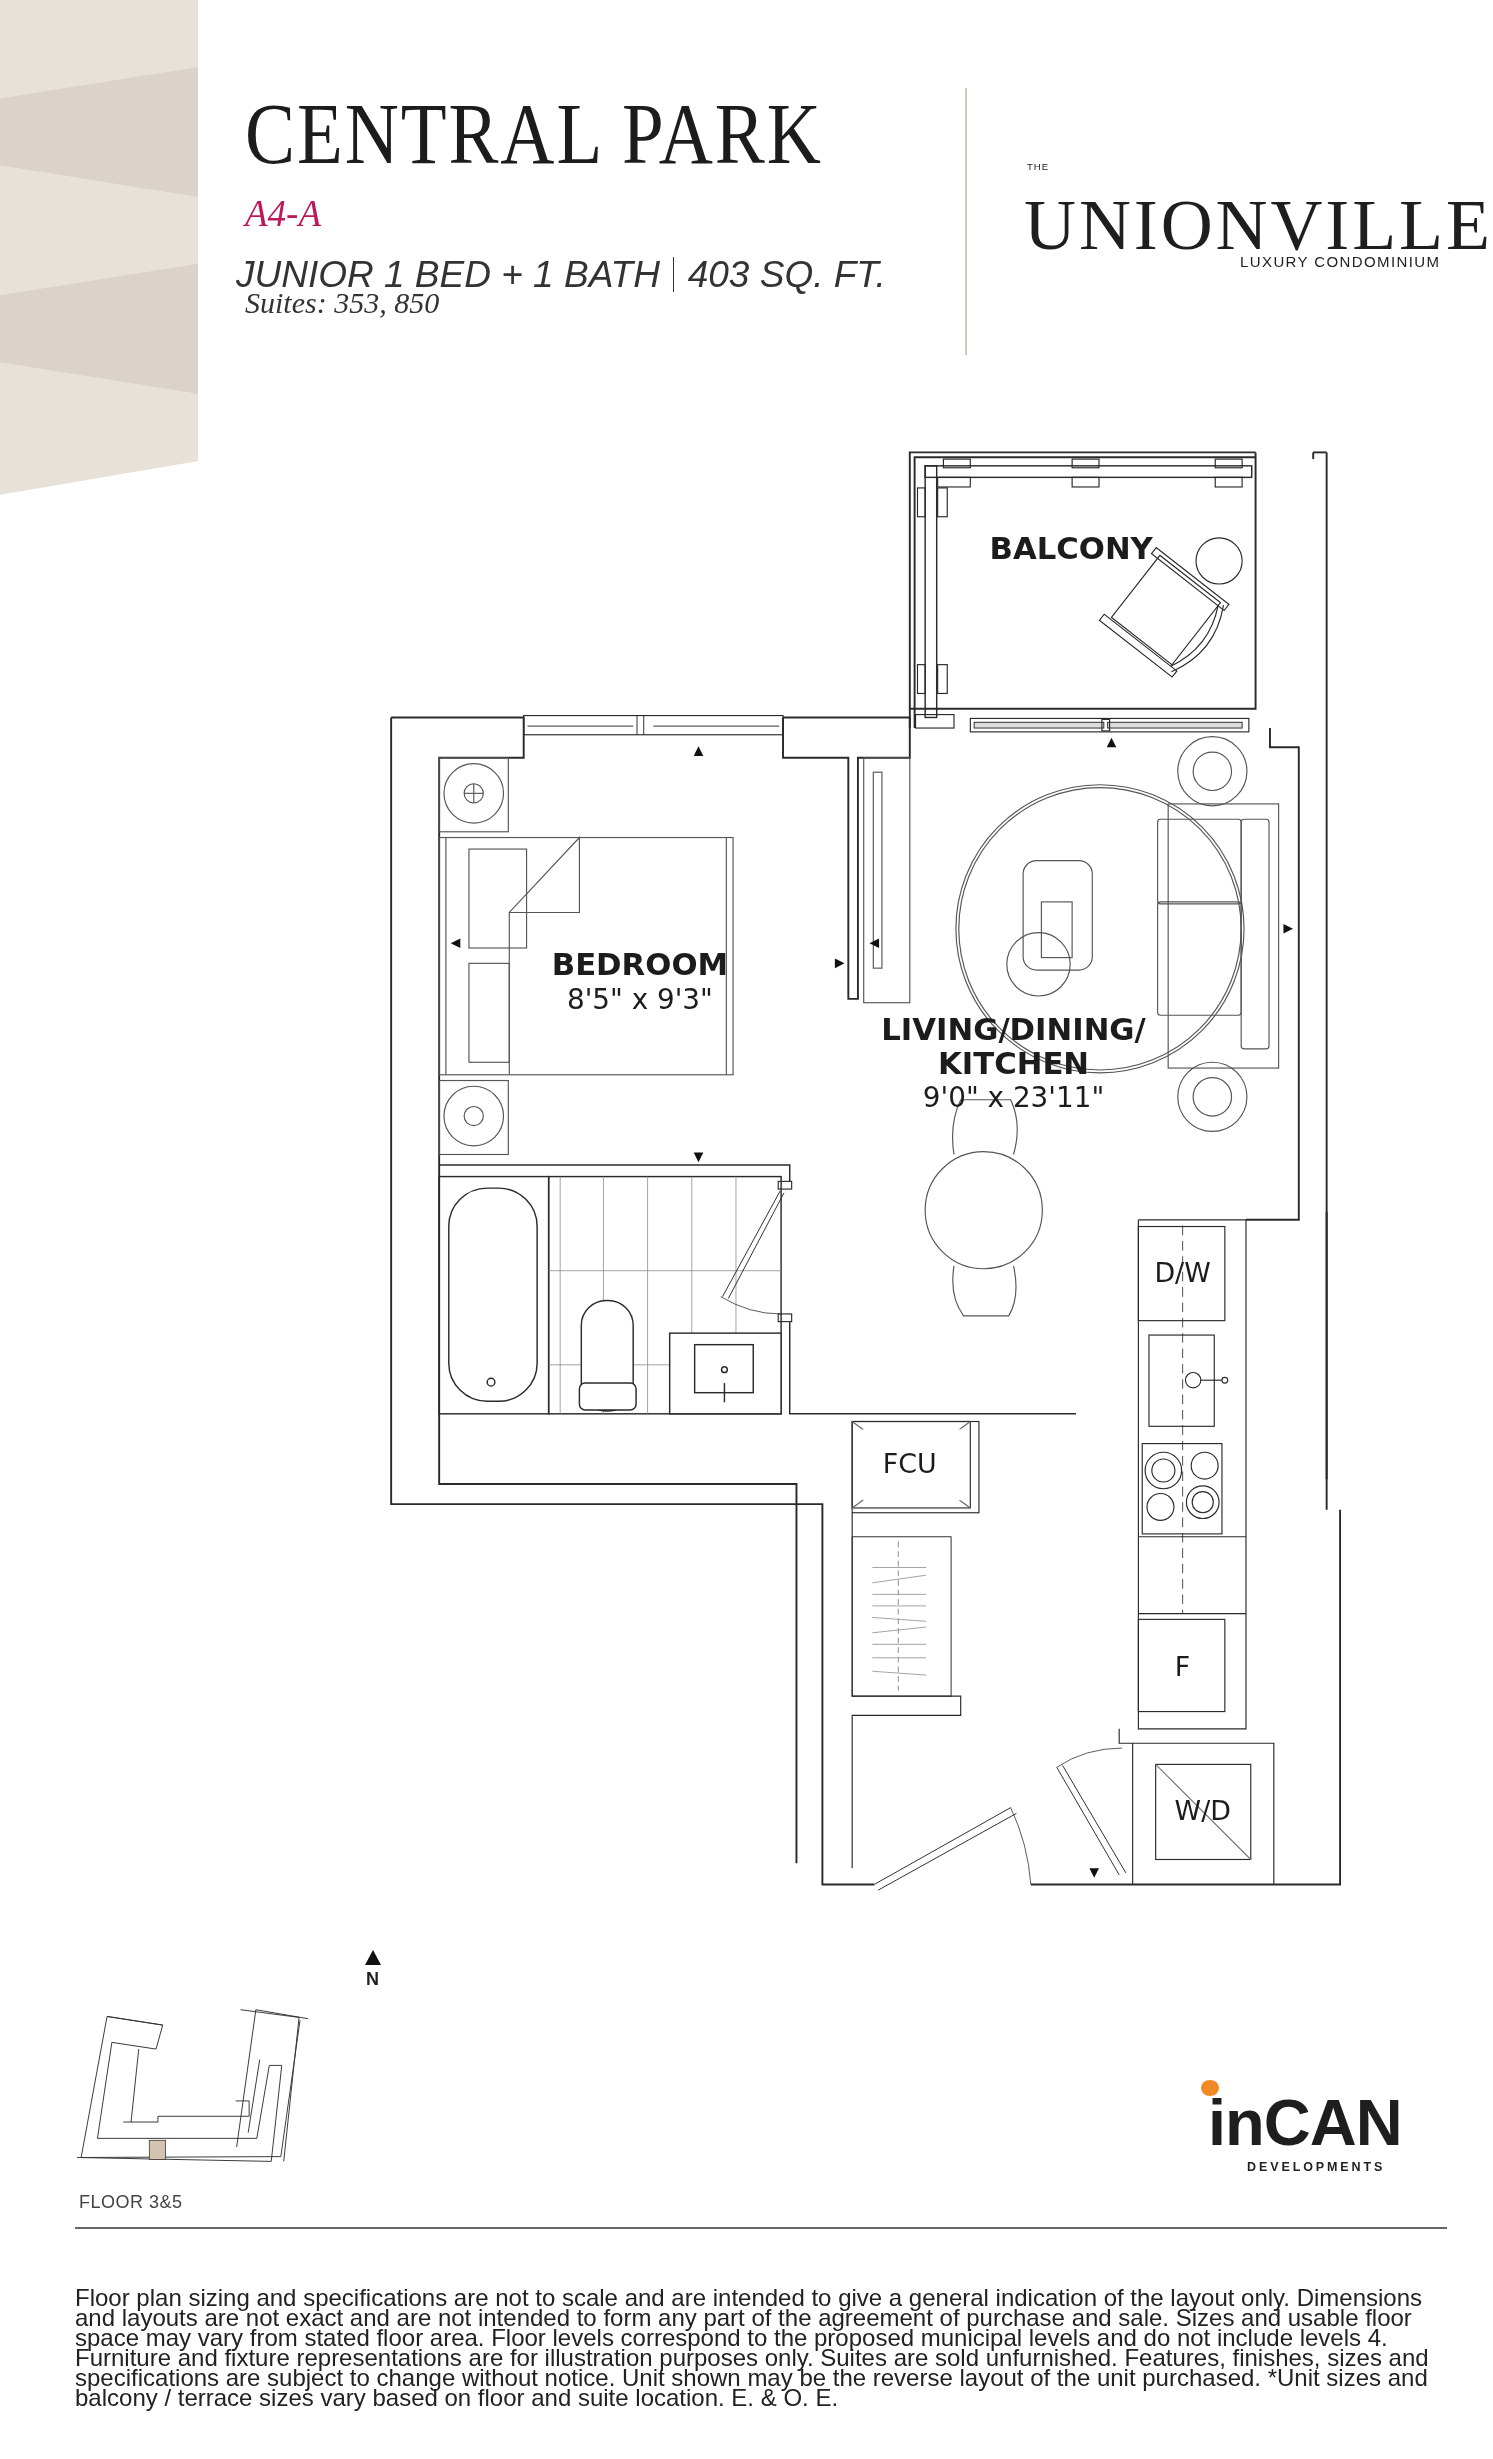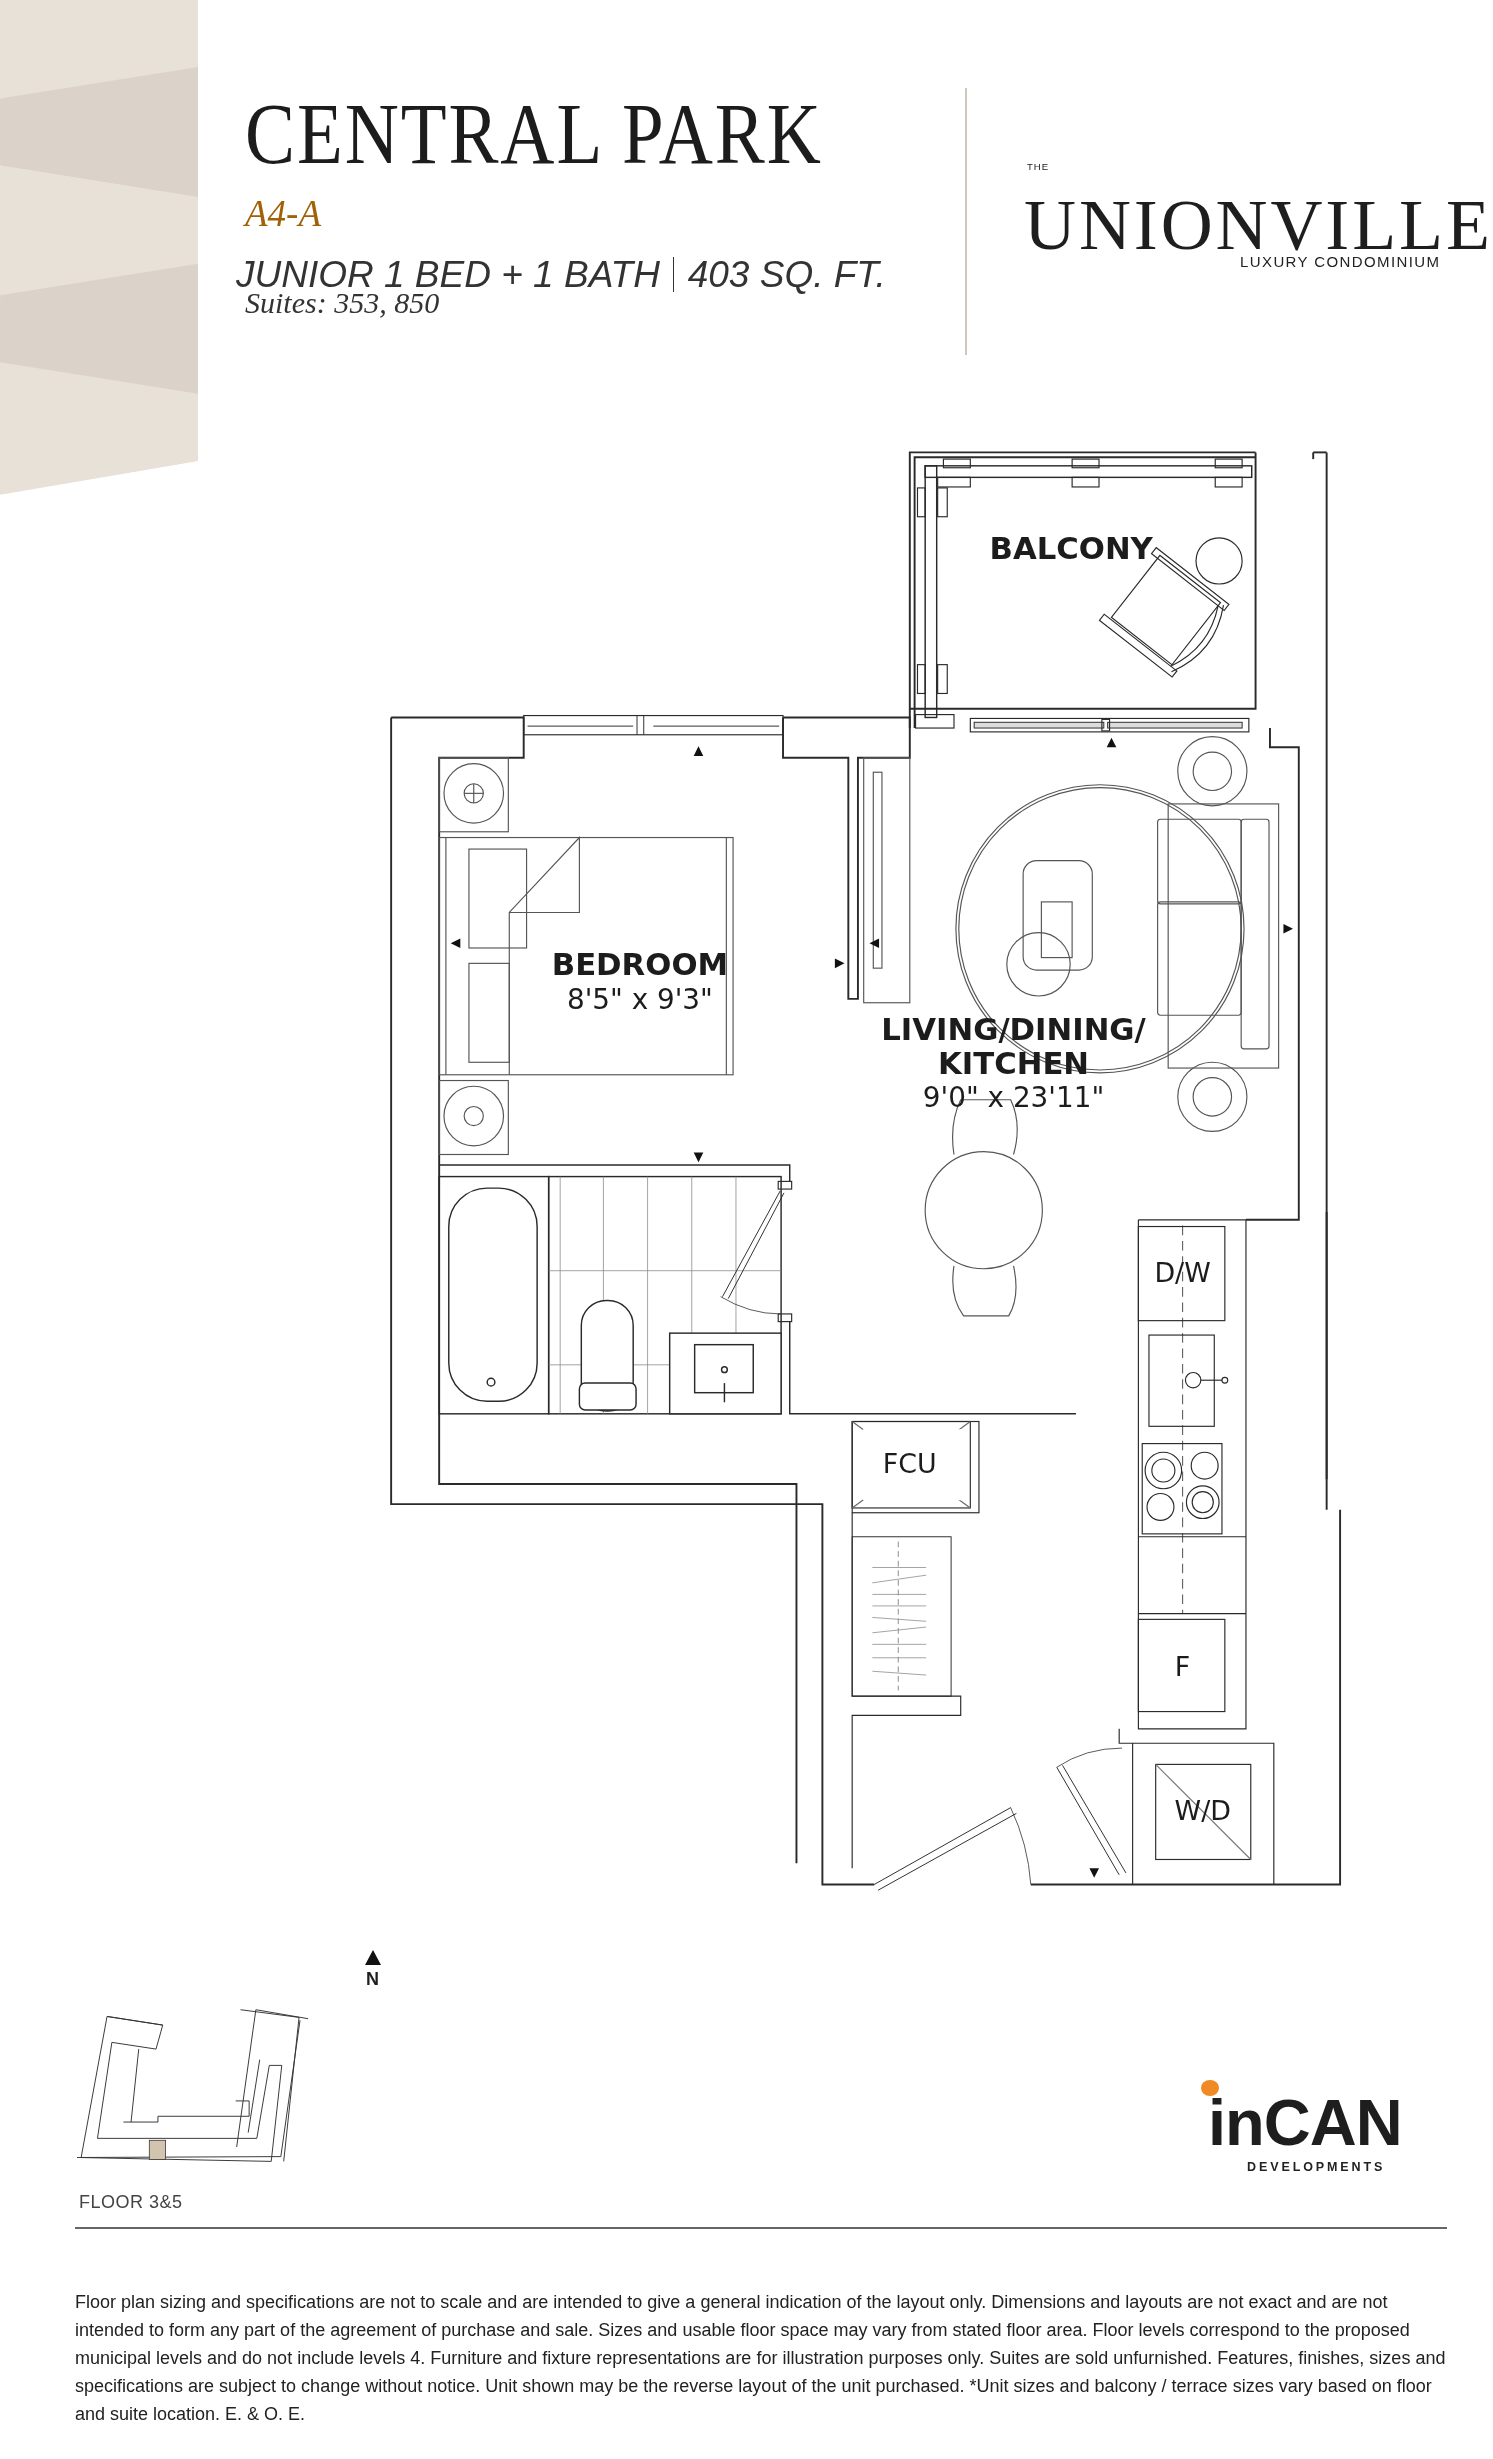--- a/index.html
+++ b/index.html
@@ -1,41 +1,41 @@
 <!DOCTYPE html>
 <html><head>
 <meta charset="utf-8">
 <style>
   html,body{margin:0;padding:0;background:#fff;}
   body{width:1494px;height:2459px;position:relative;overflow:hidden;font-family:"Liberation Sans",sans-serif;color:#1e1e1e;}
   .abs{position:absolute;}
   #side{left:0;top:0;width:202px;height:2017px;}
   .title{left:245px;top:85px;font-family:"Liberation Serif",serif;font-size:75px;letter-spacing:1.9px;font-weight:normal;transform:scaleY(1.15);transform-origin:left top;color:#1c1c1c;}
-  .code{left:245px;top:192px;font-family:"Liberation Serif",serif;font-style:italic;font-size:37px;color:#a16207;}
+  .code{left:245px;top:192px;font-family:"Liberation Serif",serif;font-style:italic;font-size:37px;color:#be185d;}
   .type{left:236px;top:234px;font-family:Liberation Sans, sans-serif;font-style:italic;font-size:37px;color:#333;white-space:nowrap;margin-top:20px;}
   .type .sep{display:inline-block;width:1px;height:35px;background:#333;margin:0 13.4px;vertical-align:-4.8px;}
   .suites{left:245px;top:286px;font-family:"Liberation Serif",serif;font-style:italic;font-size:30px;color:#333;}
   .vdiv{left:965px;top:88px;width:1.9px;height:267px;background:#cfc8bb;}
   .brand-the{left:1027px;top:161px;font-size:9.6px;letter-spacing:1px;color:#222;}
   .brand-name{left:1024px;top:184px;font-family:"Liberation Serif",serif;font-size:72px;letter-spacing:2.9px;color:#1e1e1e;font-weight:normal;}
   .brand-sub{left:1240px;top:253px;font-size:15px;letter-spacing:1.4px;color:#222;}
   svg text{font-family:"DejaVu Sans","Liberation Sans",sans-serif;}
   .room{font-weight:bold;font-size:32px;fill:#1c1c1c;}
   .dim{font-size:29px;fill:#1c1c1c;}
   .appl{font-size:28px;fill:#1c1c1c;}
   .north{left:361px;top:1950px;text-align:center;width:23px;}
   .north .tri{width:0;height:0;border-left:8.6px solid transparent;border-right:8.6px solid transparent;border-bottom:15.4px solid #111;margin:0 auto;}
   .north .n{font-weight:bold;font-size:18px;margin-top:3.8px;}
   .keyplan{left:77px;top:1979px;}
   .floor-label{left:79px;top:2192px;font-size:18px;color:#444;letter-spacing:0.5px;}
   .hr{left:75px;top:2227px;width:1372px;height:1.9px;background:#666;}
   .incan{left:1208px;top:2090px;font-weight:bold;font-size:65px;letter-spacing:-1px;color:#1e1e1e;line-height:1;}
   .incan-dot{left:1201px;top:2080px;width:18px;height:16.3px;border-radius:50%;background:#f08a24;}
   .incan-sub{left:1247px;top:2160px;font-size:12.5px;font-weight:bold;letter-spacing:2.9px;color:#222;}
-  .disclaimer{left:75px;top:2288px;width:1374px;font-size:18px;line-height:28px;color:#222;font-family:"Liberation Sans",sans-serif;}
+  .disclaimer{left:75px;top:2288px;width:1374px;font-size:24px;line-height:20px;color:#222;font-family:"Liberation Sans",sans-serif;}
 </style>
 </head>
 <body>
 
 <svg id="side" class="abs" viewBox="0 0 210 2100" width="202" height="2017">
   <polygon points="0,0 206,0 206,70 0,104" fill="#e8e1d7"></polygon>
   <polygon points="0,104 206,70 206,206 0,172" fill="#dbd3ca"></polygon>
   <polygon points="0,172 206,206 206,275 0,310" fill="#e8e1d7"></polygon>
   <polygon points="0,310 206,275 206,412 0,378" fill="#dbd3ca"></polygon>
   <polygon points="0,378 206,412 206,480 0,515" fill="#e8e1d7"></polygon>

